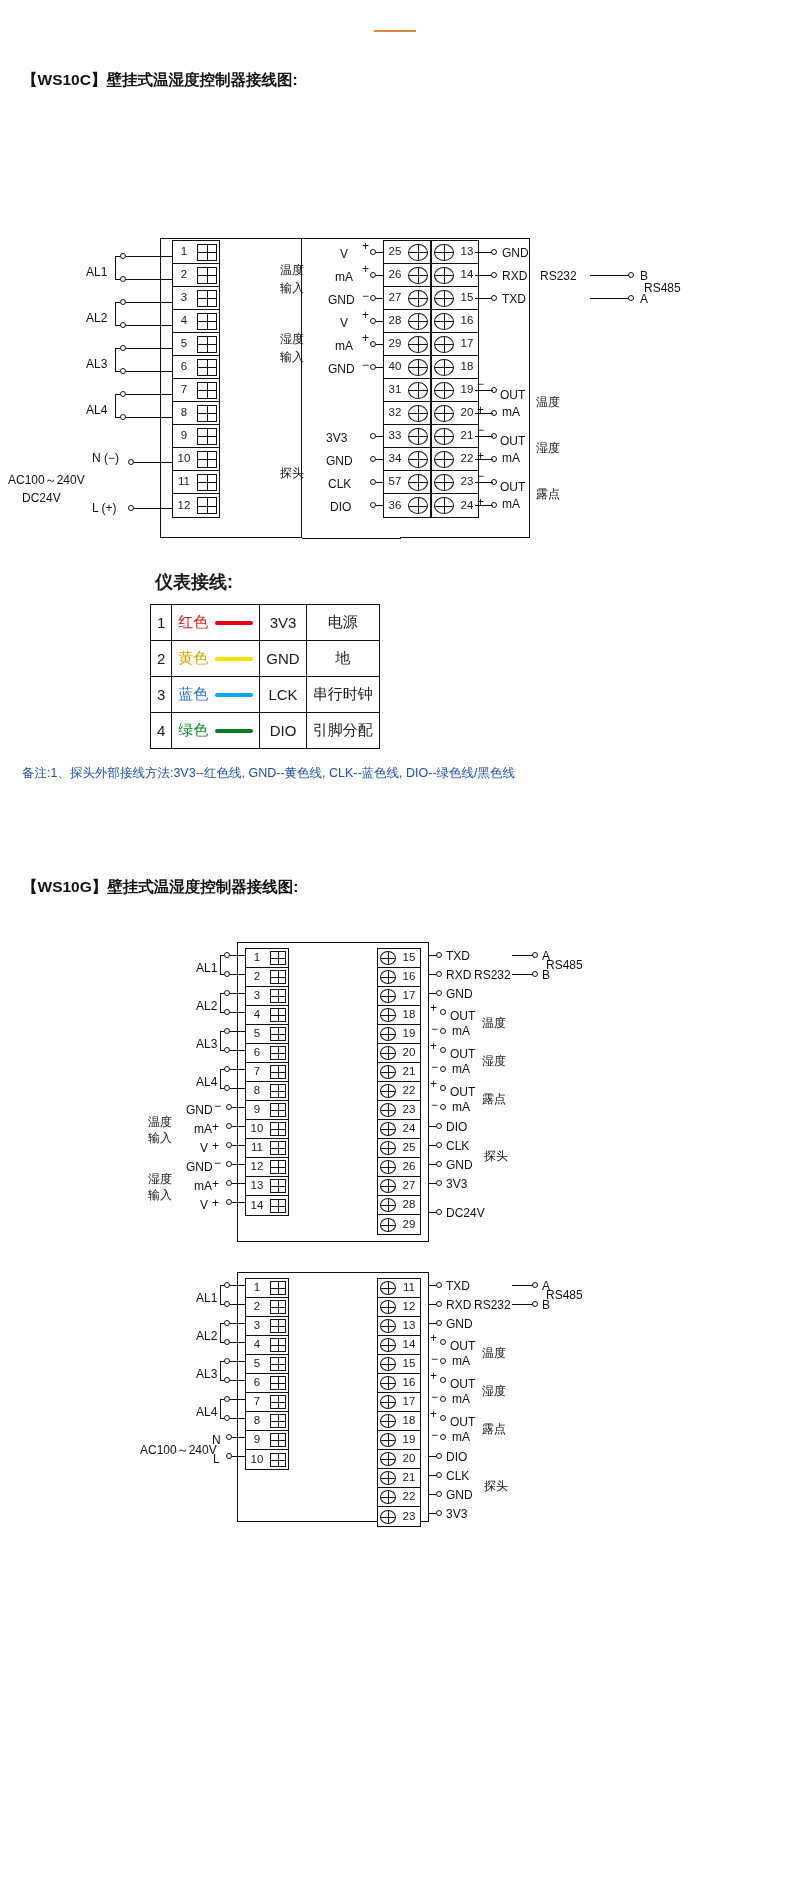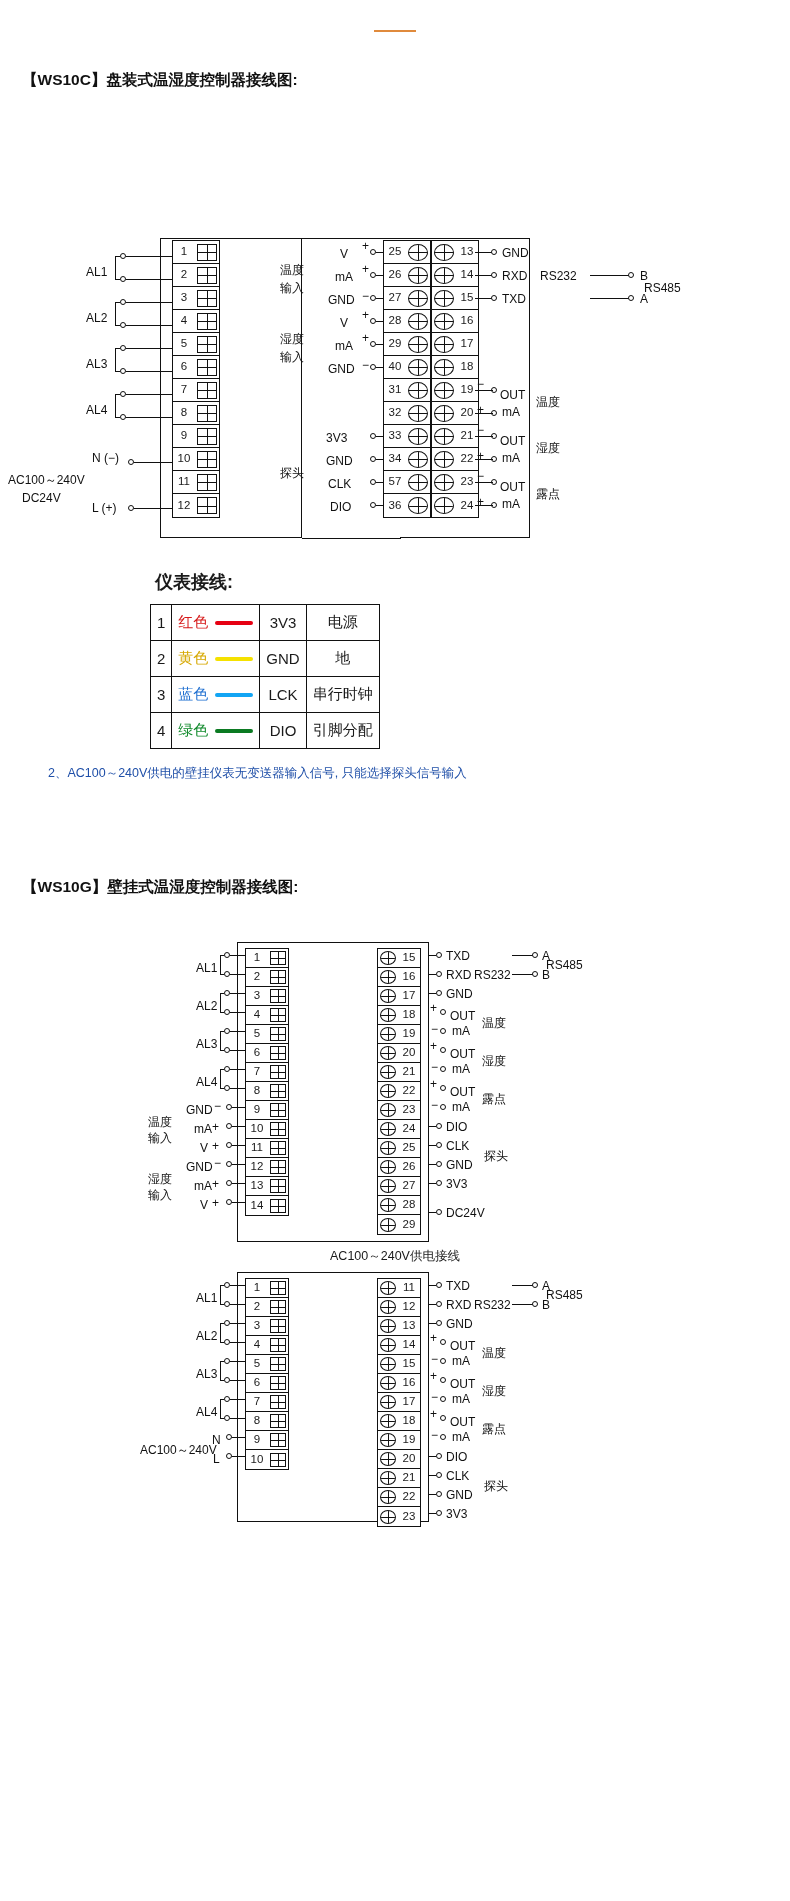--- a/index.html
+++ b/index.html
@@ -84,21 +84,21 @@
 
   .sub-caption { text-align:center; font-size:12.5px; margin-bottom:6px; }
 </style>
 </head>
 <body>
 
 <div class="page">
 
   <div class="title-rule"></div>
 
-  <div class="sec-head">【WS10C】盘装式温湿度控制器接线图:</div>
+  <div class="sec-head">【WS10C】壁挂式温湿度控制器接线图:</div>
 
   <div class="diagram" style="position:absolute; left:0; top:228px; width:790px; height:320px;">
 
     <div style="position:absolute; left:160px; top:10px; width:142px; height:300px; border:1px solid #111;"></div>
     <div style="position:absolute; left:400px; top:10px; width:130px; height:300px; border:1px solid #111; border-left:none;"></div>
     <div class="hline" style="left:302px; top:10px; width:99px;"></div>
     <div class="hline" style="left:302px; top:310px; width:99px;"></div>
 
     <div class="tcol" style="left:172px; top:12px;">
       <div class="trow">
@@ -436,21 +436,21 @@
             <span class="swatch" style="background:#0b7a22"></span>
           </span>
         </td>
         <td>DIO</td>
         <td>引脚分配</td>
       </tr>
     </tbody>
       </table>
 
     <div class="notes">
-      <div style="margin-left:26px;">2、AC100～240V供电的壁挂仪表无变送器输入信号, 只能选择探头信号输入</div>
+      <div>备注:1、探头外部接线方法:3V3--红色线, GND--黄色线, CLK--蓝色线, DIO--绿色线/黑色线</div>
     </div>
   </div>
 
   <div class="sec-head" style="position:absolute; left:0; top:877px; margin:0 0 0 22px;">【WS10G】壁挂式温湿度控制器接线图:</div>
 
   <div class="diagram" style="position:absolute; left:0; top:918px; width:790px; height:330px;">
 
     <div style="position:absolute; left:237px; top:24px; width:192px; height:300px; border:1px solid #111;"></div>
 
     <div class="tcol" style="left:245px; top:30px;">
@@ -696,21 +696,20 @@
     <div class="hline" style="left:428px; top:265px; width:8px;"></div>
     <div class="lbl" style="left:446px; top:260px;">3V3</div>
     <div class="lbl" style="left:484px; top:232px;">探头</div>
 
     <div class="circ" style="left:436px; top:291px;"></div>
     <div class="hline" style="left:428px; top:294px; width:8px;"></div>
     <div class="lbl" style="left:446px; top:289px;">DC24V</div>
   </div>
 
   <div class="diagram" style="position:absolute; left:0; top:1248px; width:790px; height:300px;">
-    <div class="sub-caption">AC100～240V供电接线</div>
 
     <div style="position:absolute; left:237px; top:24px; width:192px; height:250px; border:1px solid #111;"></div>
 
     <div class="tcol" style="left:245px; top:30px;">
       <div class="trow" style="height:19px;">
           <span class="tnum">1</span>
           <span class="tscrew" style="height:14px;width:16px;"></span>
         </div>
       <div class="trow" style="height:19px;">
           <span class="tnum">2</span>

